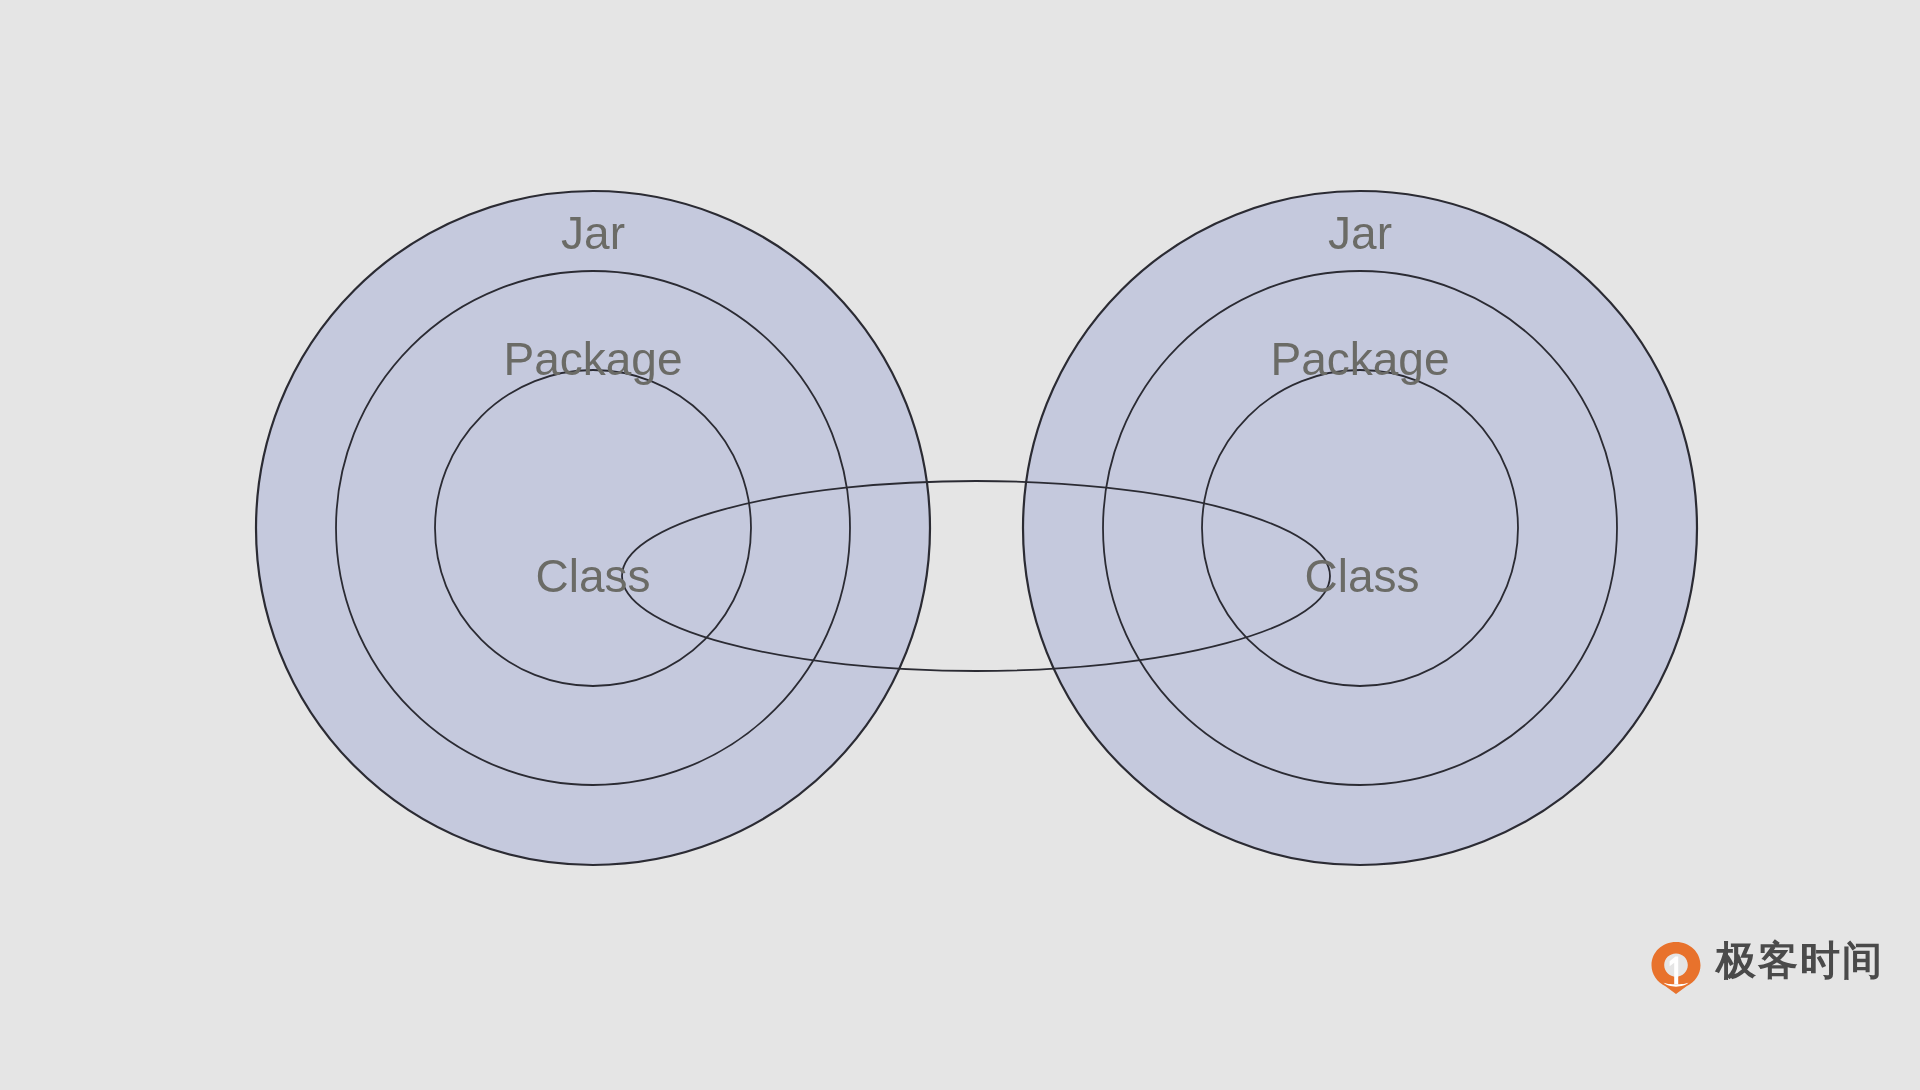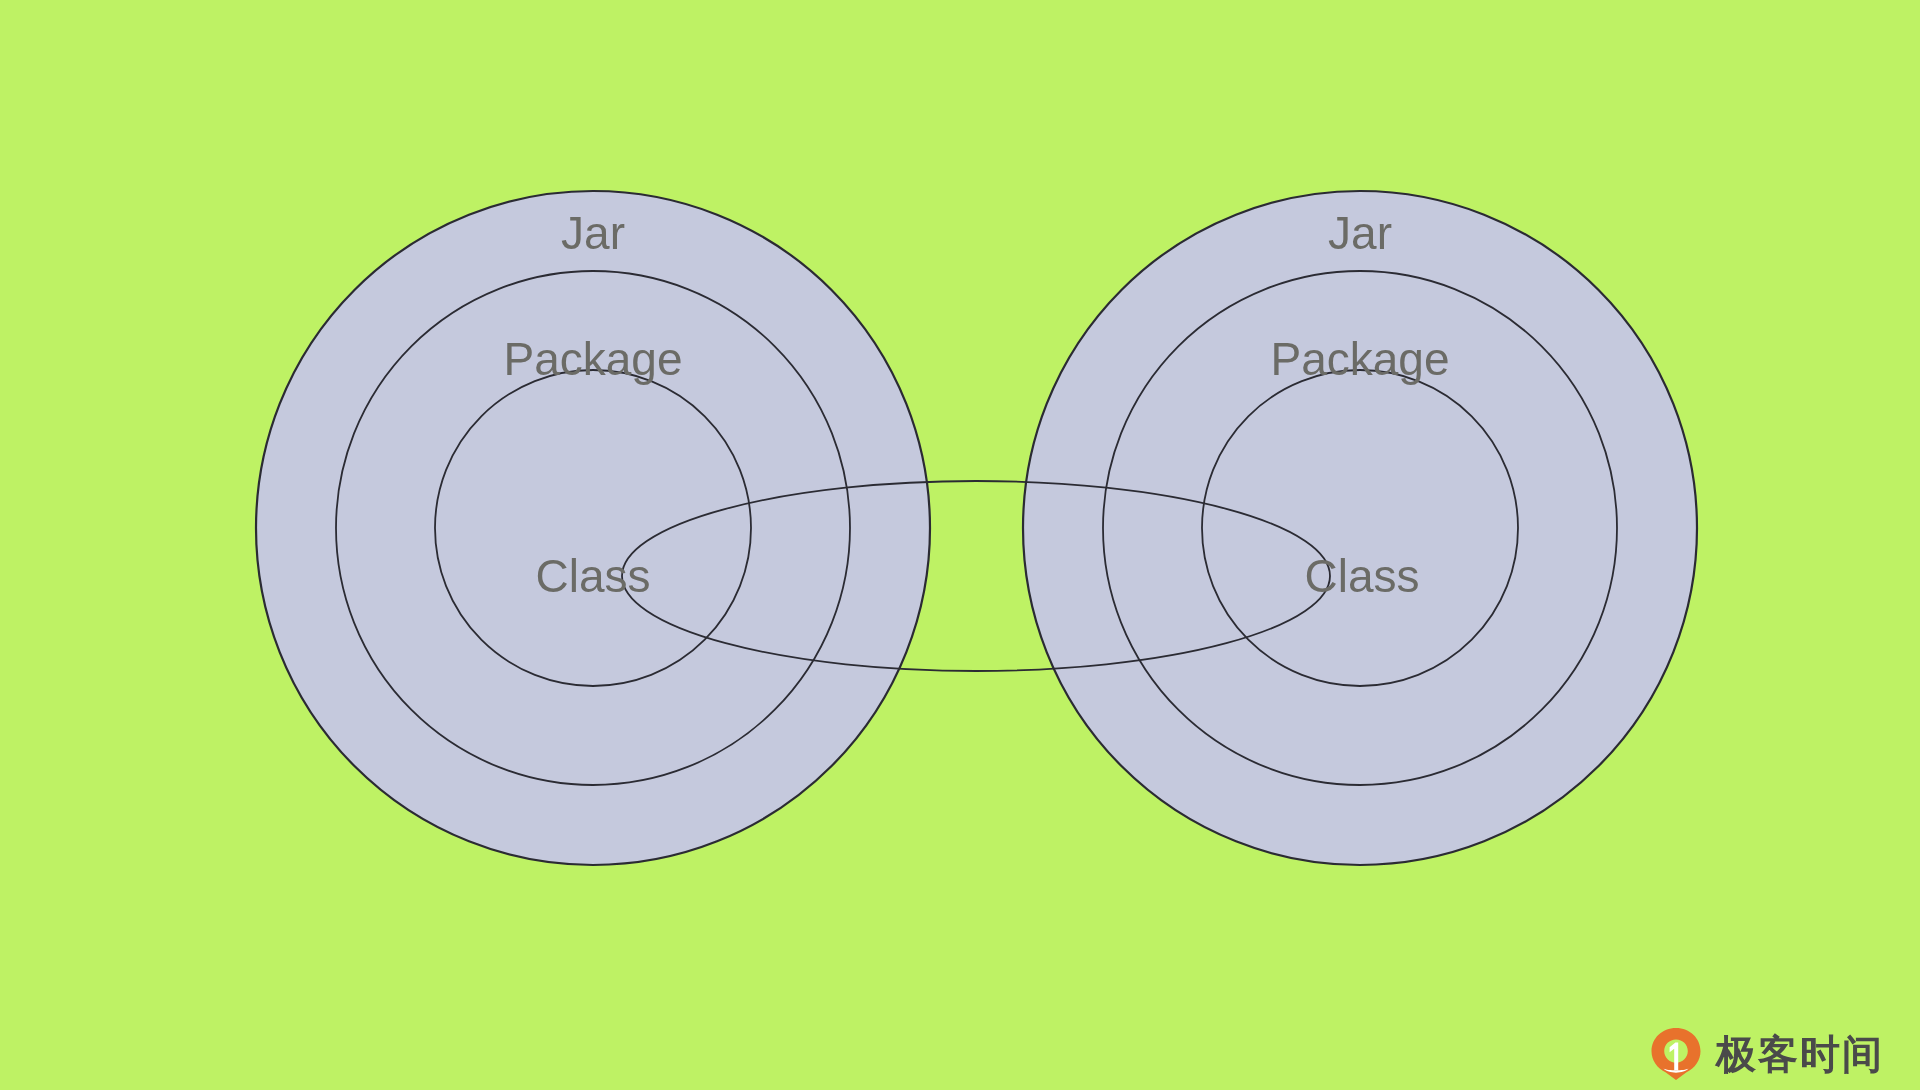--- a/index.html
+++ b/index.html
@@ -10,43 +10,43 @@
     width: 1920px;
     height: 1090px;
     background: #fbf8f0;
     font-family: "Liberation Sans", sans-serif;
     overflow: hidden;
   }
   #canvas {
     position: relative;
     width: 1920px;
     height: 1090px;
-    background: #bef264;
+    background: #e5e5e5;
   }
   #diagram-svg {
     position: absolute;
     left: 0;
     top: 0;
     width: 1920px;
     height: 1090px;
     display: block;
   }
   .ring-label {
     font-family: "Liberation Sans", sans-serif;
     fill: #6b6b66;
     font-size: 46px;
     text-anchor: middle;
     dominant-baseline: middle;
   }
   #brand-logo {
     position: absolute;
     left: 1650px;
-    top: 1024px;
+    top: 940px;
     display: flex;
-    align-items: center;
+    align-items: flex-start;
     gap: 14px;
     height: 60px;
   }
   #brand-mark {
     width: 52px;
     height: 56px;
     flex: 0 0 auto;
   }
   #brand-text {
     font-family: "Liberation Sans", sans-serif;

